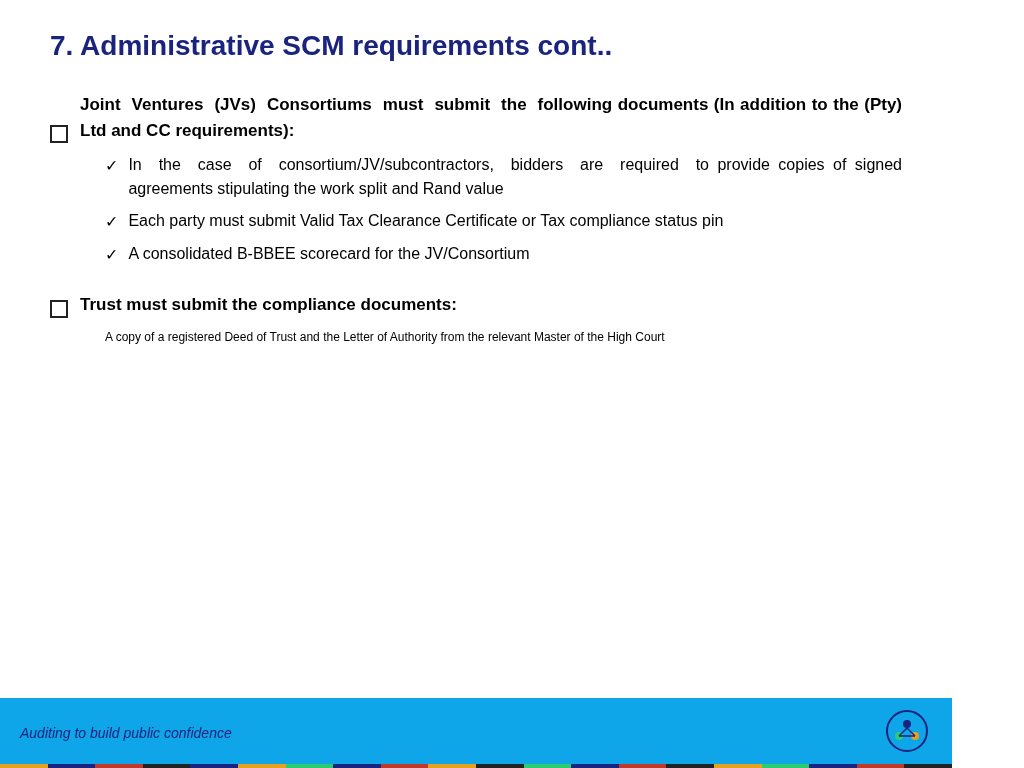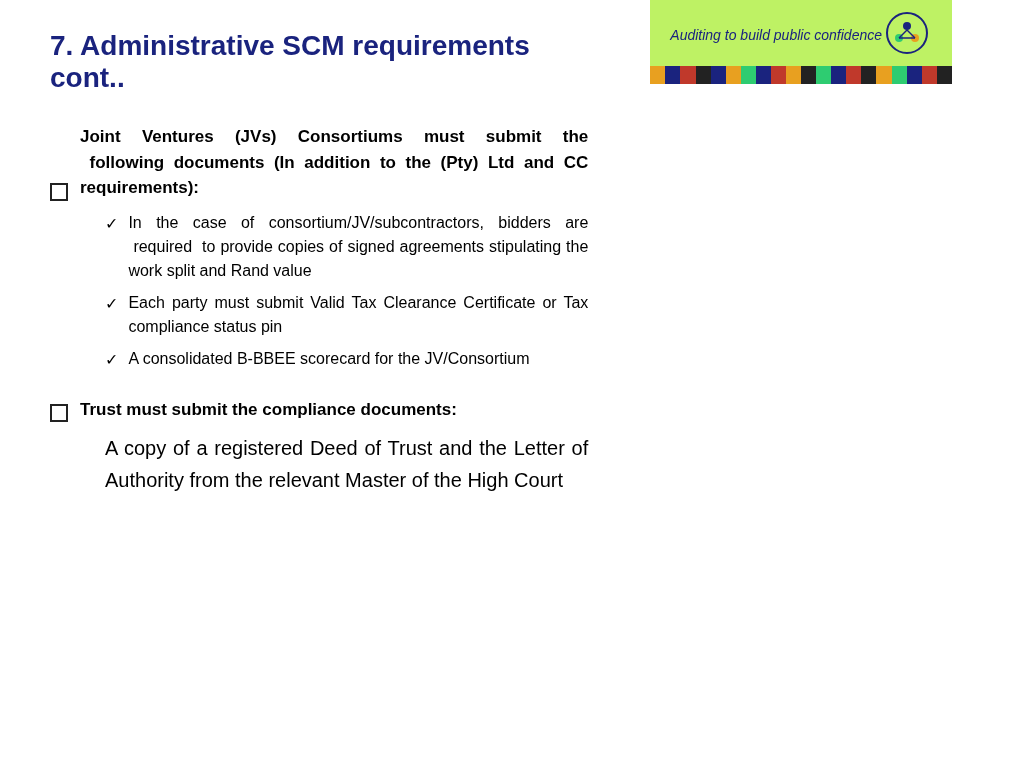--- a/index.html
+++ b/index.html
@@ -15,21 +15,21 @@
       font-family: Arial, sans-serif;
       overflow: hidden;
     }
 
     .slide {
       width: 952px;
       height: 768px;
       background: #ffffff;
       position: relative;
       display: flex;
-      flex-direction: row;
+      flex-direction: column;
     }
 
     .main-content {
       flex: 1;
       padding: 30px 50px 20px 50px;
     }
 
     .slide-title {
       color: #1a237e;
       font-size: 28px;
@@ -90,31 +90,30 @@
       margin-top: 1px;
     }
 
     .bullet-text {
       flex: 1;
       text-align: justify;
     }
 
     .trust-body {
       margin-left: 55px;
-      font-size: 20px;
+      font-size: 12px;
       color: #000000;
       line-height: 1.6;
       text-align: justify;
     }
 
     .footer {
       height: 70px;
       position: relative;
-      background: #bef264;
-      margin-left: 12px;
+      background: #0ea5e9;
     }
 
     .color-bar {
       height: 18px;
       display: flex;
       width: 100%;
     }
 
     .color-segment {
       flex: 1;

